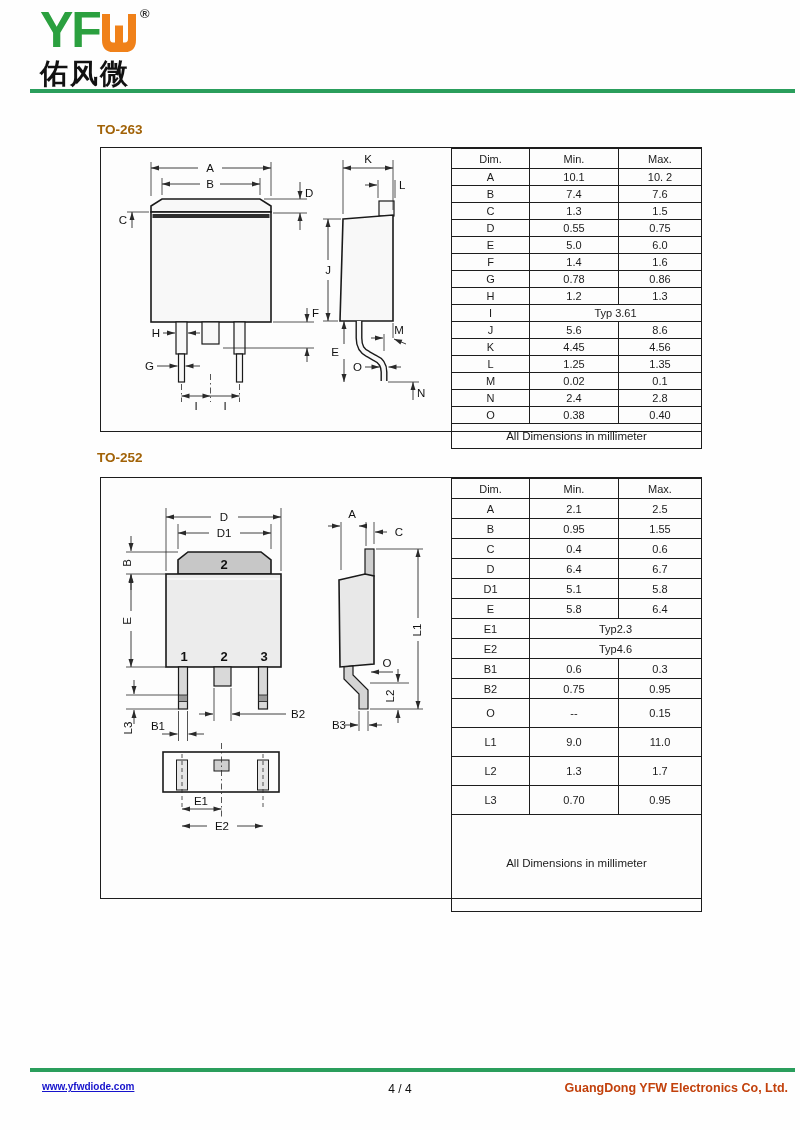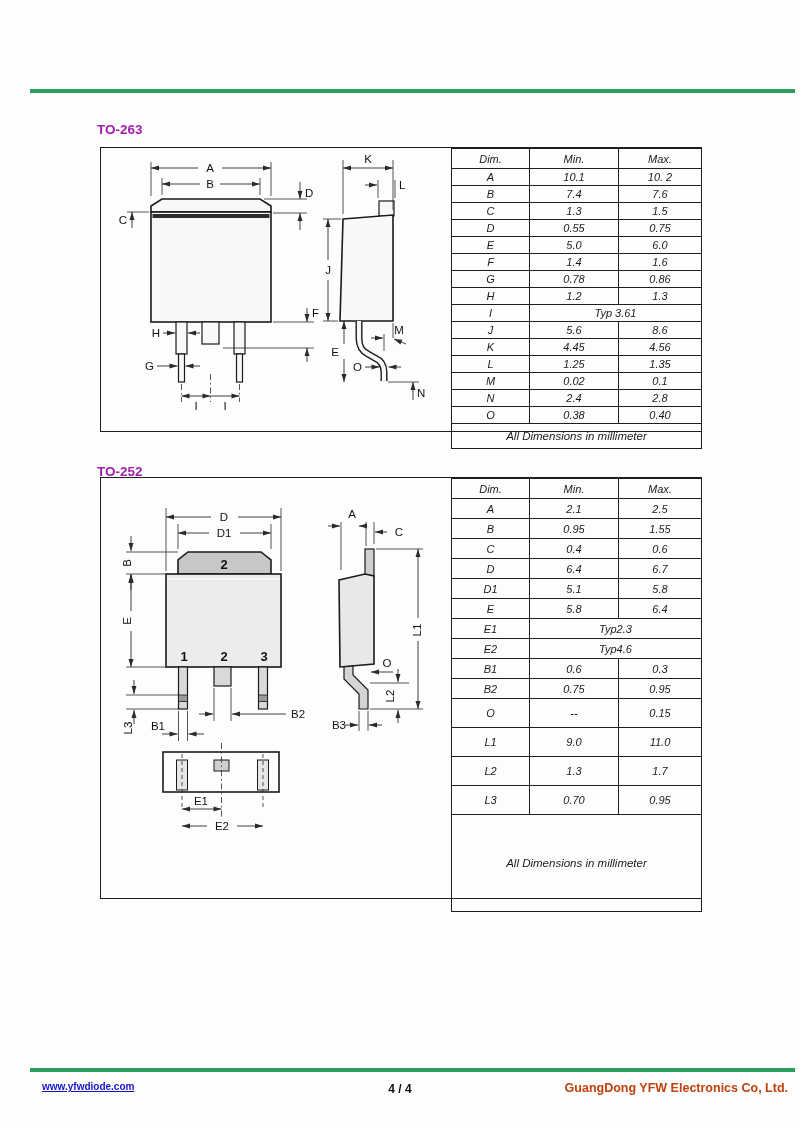--- a/index.html
+++ b/index.html
@@ -13,28 +13,28 @@
   .logo-w{margin-top:6px;margin-left:2px;}
   .logo-reg{font-size:13px;font-weight:bold;color:#333;margin-left:2px;margin-top:-2px;}
   .logo-cn{font-size:28px;font-weight:bold;color:#111;letter-spacing:2px;margin-top:1px;}
   .part-number{position:absolute;right:10px;top:61px;font-size:22px;font-weight:bold;
                color:#111;letter-spacing:-0.5px;}
   .rule{position:absolute;left:30px;width:765px;height:3.5px;background:#2a9e5c;}
   .rule.top{top:89px;}
   .rule.bottom{top:1068px;}
 
   
-  .sec-title{position:absolute;left:97px;font-size:13.5px;font-weight:bold;color:#a21caf;}
+  .sec-title{position:absolute;left:97px;font-size:13.5px;font-weight:bold;color:#a16207;}
   .sec-box{position:absolute;left:100px;width:600px;border:1.5px solid #1d1d1d;background:#fdfdfd;}
   #box263{top:147px;height:283px;}
   #box252{top:477px;height:420px;}
   .drawing{position:absolute;left:0;top:0;}
 
   .tablewrap{position:absolute;left:350px;top:0;width:250px;height:100%;}
-  table.dimtable{border-collapse:collapse;table-layout:fixed;width:250px;height:100%;font-style:italic;}
+  table.dimtable{border-collapse:collapse;table-layout:fixed;width:250px;height:100%;}
   table.dimtable td{border:1.5px solid #1d1d1d;text-align:center;vertical-align:middle;
                     font-size:11px;padding:0;color:#1b1b1b;}
   .t263 tr.h td{height:19px;}
   .t263 tr.r td{height:16px;}
   .t263 tr.n td{height:24px;font-size:11.5px;}
   .t252 tr.h td{height:19px;}
   .t252 tr.r td{height:19px;}
   .t252 tr.t td{height:28px;}
   .t252 tr.n td{height:96px;font-size:11.5px;}
 
@@ -45,28 +45,38 @@
   svg .ext{stroke:#2a2a2a;stroke-width:0.8;fill:none;}
   svg .cl{stroke:#2a2a2a;stroke-width:0.8;fill:none;stroke-dasharray:6 3 1.5 3;}
   svg .dsh{stroke:#2a2a2a;stroke-width:0.8;fill:none;stroke-dasharray:4 3;}
   svg text{font-family:"Liberation Sans", sans-serif;font-size:11.5px;fill:#111;}
   svg text.pin{font-size:13px;font-weight:bold;}
 
   
   .footer-url{position:absolute;left:42px;top:1081px;font-size:10px;font-weight:bold;
               color:#1512cb;text-decoration:underline;}
   .footer-page{position:absolute;left:0;width:800px;top:1082px;text-align:center;
-               font-size:12px;font-weight:bold;color:#111;}
+               font-size:12px;font-weight:normal;color:#111;}
   .footer-company{position:absolute;right:12px;top:1081px;font-size:12.5px;font-weight:bold;color:#c2410c;text-align:center;}
 </style>
 </head>
 <body>
 
 <div class="page">
 
+  <div class="logo">
+    <div class="logo-row">
+      <span class="logo-yf">YF</span>
+      <svg class="logo-w" width="36" height="40" viewBox="0 0 36 40">
+        <path fill="#f08119" d="M0,0 h8 v26 q0,4 3,4 h2 V12 h8 v18 h2 q3,0 3,-4 V0 h8 v27 q0,13 -11,13 h-12 Q0,40 0,27 Z" transform="scale(1,0.95)"></path>
+      </svg>
+      <span class="logo-reg">®</span>
+    </div>
+    <div class="logo-cn">佑风微</div>
+  </div>
   <div class="rule top"></div>
 
   <div class="sec-title" style="top:122px;">TO-263</div>
 
   <div class="sec-box" id="box263">
     <svg class="drawing" width="350" height="280" viewBox="0 0 350 280">
       <defs>
         <marker id="ae" markerUnits="userSpaceOnUse" markerWidth="9" markerHeight="6" refX="8.5" refY="3" orient="auto">
           <path d="M0.5,0.5 L8.5,3 L0.5,5.5 Z" fill="#2a2a2a"></path>
         </marker>
@@ -264,21 +274,21 @@
               <td>0.40</td>
             </tr>
         <tr class="n">
               <td colspan="3">All Dimensions in millimeter</td>
             </tr>
       </tbody>
         </table>
     </div>
   </div>
 
-  <div class="sec-title" style="top:464px;">TO-252</div>
+  <div class="sec-title" style="top:450px;">TO-252</div>
 
   <div class="sec-box" id="box252">
     <svg class="drawing" width="350" height="417" viewBox="0 0 350 417">
 
       <g>
         <path d="M77,96 L77,82 L87,74 L160,74 L170,82 L170,96 Z" fill="#c7c7c7" stroke="#1a1a1a" stroke-width="1.6"></path>
         <text class="pin" x="123" y="91" text-anchor="middle">2</text>
         <rect x="65" y="96" width="115" height="93" fill="#ececec" stroke="#1a1a1a" stroke-width="1.6"></rect>
         <line x1="66" y1="101" x2="179" y2="101" stroke="#fafafa" stroke-width="1.6"></line>
         <text class="pin" x="83" y="183" text-anchor="middle">1</text>

